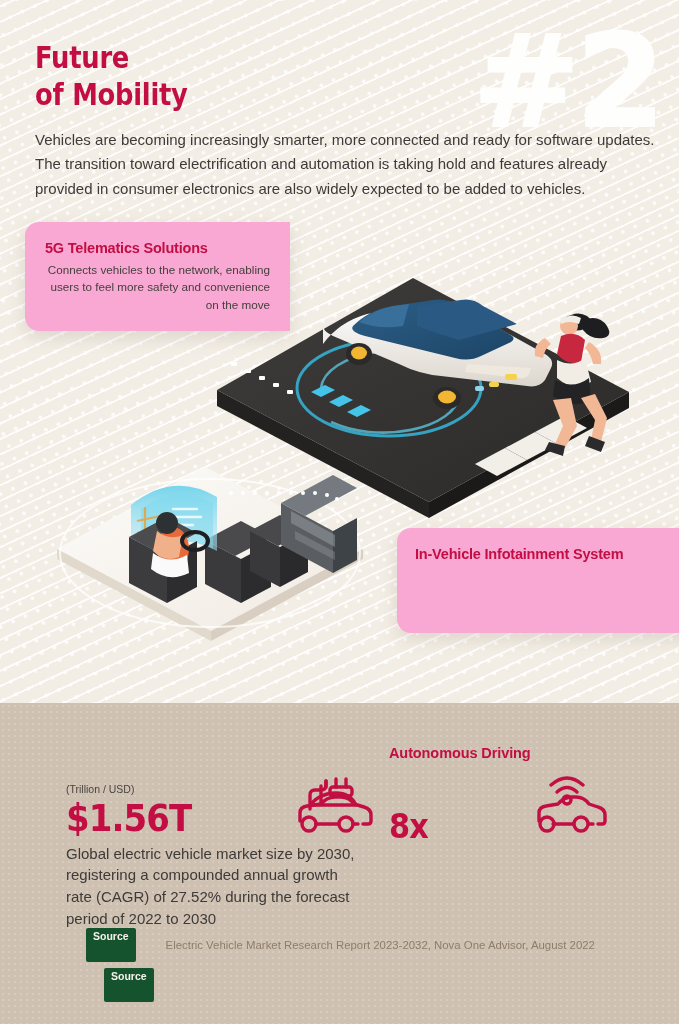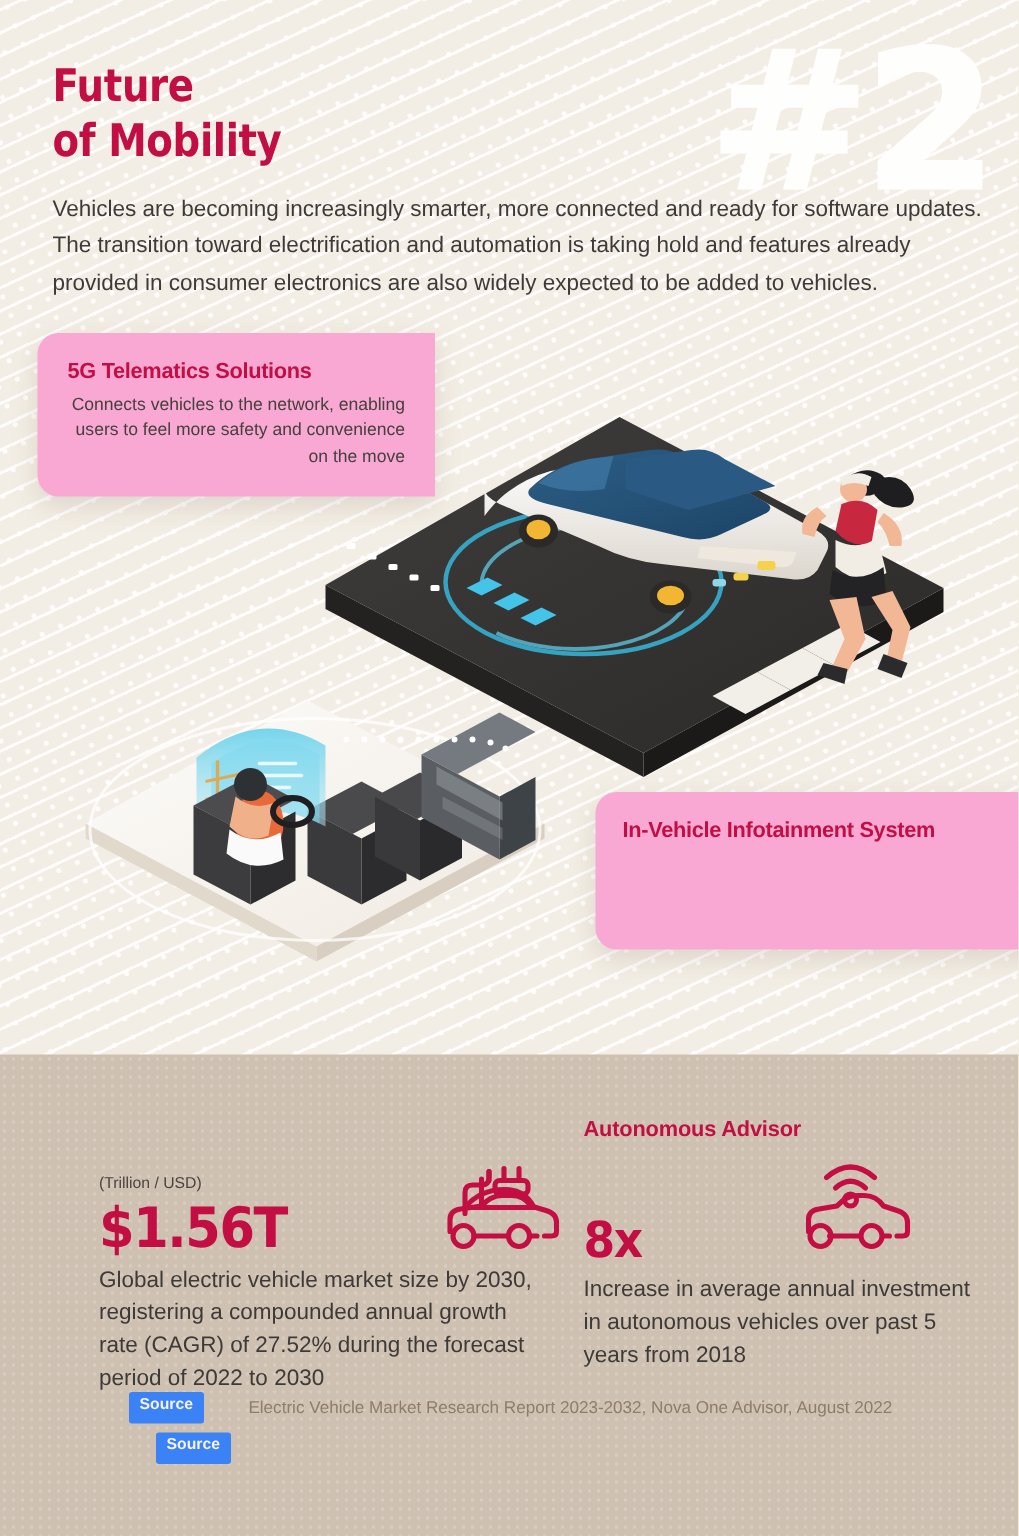--- a/index.html
+++ b/index.html
@@ -105,22 +105,22 @@
   .stat-icon{position:absolute;right:0;top:32px;}
   .stat-ev .stat-icon{right:-10px;top:30px;}
   .stat-ad .stat-icon{right:48px;top:28px;}
 
   
   .sources{position:absolute;left:0;top:928px;width:679px;}
   .src-row{display:flex;align-items:center;margin-bottom:6px;}
   .src-row.r1{padding-left:86px;}
   .src-row.r2{padding-left:104px;}
   .src-badge{
-    background:#3b82f6;color:#F7F2EA;font-size:10.5px;font-weight:bold;
-    padding:2px 7px 7px 7px;border-radius:2px;margin-right:7px;line-height:1.15;
+    background:#14532d;color:#F7F2EA;font-size:10.5px;font-weight:bold;
+    padding:2px 7px 20px 7px;border-radius:2px;margin-right:7px;line-height:1.15;
   }
   .src-text{font-size:11.4px;color:#8D7D69;padding-left:23px;}
 </style>
 </head>
 <body>
 
 <div class="page">
 
   <div class="bg-top">
     <div class="bg-top-dots"></div>
@@ -315,23 +315,22 @@
         <path d="M63 49 l5 0"></path>
         <path d="M31 29 l0 -18"></path>
         <path d="M20 30 q10 -12 26 -12 q14 0 20 12 Z"></path>
         <circle cx="19" cy="49" r="7"></circle>
         <circle cx="56" cy="49" r="7"></circle>
       </g>
     </svg>
   </div>
 
   <div class="stat stat-ad">
-    <h4>Autonomous Advisor</h4>
+    <h4>Autonomous Driving</h4>
     <span class="big ad">8x</span>
-    <p>Increase in average annual investment in autonomous vehicles over past 5 years from 2018</p>
     <svg class="stat-icon" width="80" height="62" viewBox="0 0 80 62">
       <g fill="none" stroke="#C20E42" stroke-width="3.4" stroke-linecap="round" stroke-linejoin="round">
         <path d="M20 12 q16 -14 32 0"></path>
         <path d="M26 19 q10 -9 20 0"></path>
         <circle cx="36" cy="27" r="4"></circle>
         <path d="M8 48 l0 -8 q0 -6 7 -7 l12 -2 q6 -7 14 -7 l4 0 q8 0 13 7 l9 3 q7 2 7 8 l0 6 q0 3 -3 3 l-4 0"></path>
         <path d="M22 51 l20 0"></path>
         <path d="M58 51 l4 0"></path>
         <circle cx="16" cy="51" r="7"></circle>
         <circle cx="50" cy="51" r="7"></circle>

